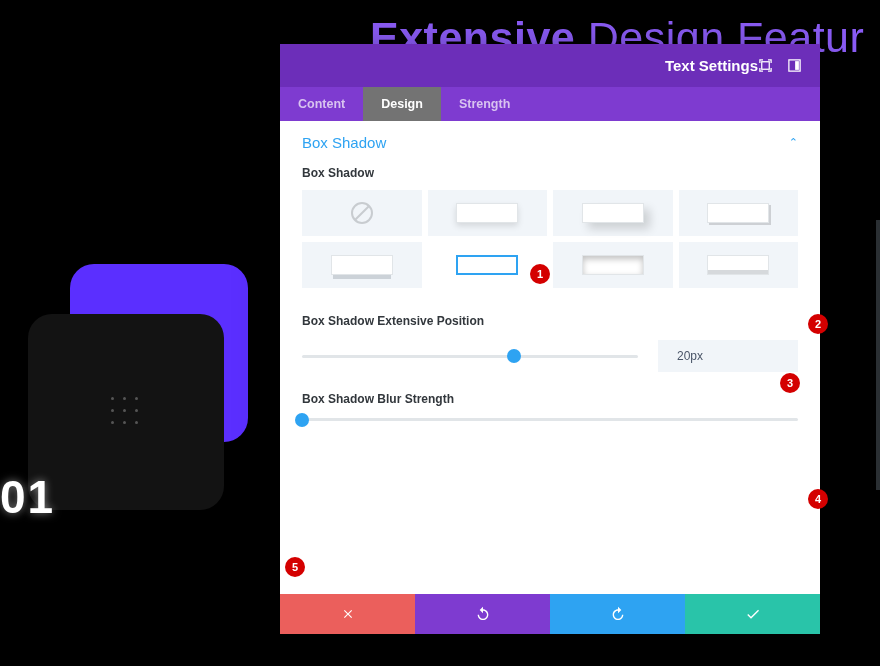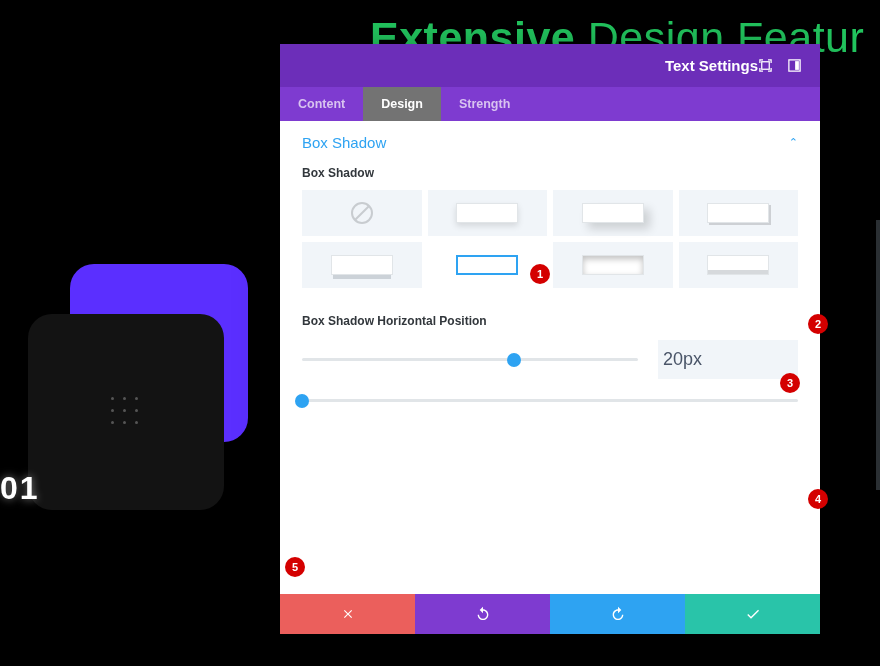--- a/index.html
+++ b/index.html
@@ -1,23 +1,23 @@
 <!DOCTYPE html>
 <html><head>
 <meta charset="utf-8">
 <style>
   *{box-sizing:border-box;margin:0;padding:0;font-family:-apple-system,BlinkMacSystemFont,"Segoe UI",Helvetica,Arial,sans-serif}
   body{width:880px;height:666px;background:#000;position:relative;overflow:hidden}
-  .bg-title{position:absolute;top:13px;left:370px;font-size:43px;font-weight:300;color:#22c55e;white-space:nowrap;letter-spacing:.5px}
+  .bg-title{position:absolute;top:13px;left:370px;font-size:43px;font-weight:300;color:#8b5cf6;white-space:nowrap;letter-spacing:.5px}
   .bg-title b{font-weight:700}
   .preview-card-back{position:absolute;top:264px;left:70px;width:178px;height:178px;background:#5b2fff;border-radius:24px}
   .preview-card-front{position:absolute;top:314px;left:28px;width:196px;height:196px;background:#131313;border-radius:24px;display:flex;align-items:center;justify-content:center}
   .dots{display:grid;grid-template-columns:repeat(3,6px);grid-template-rows:repeat(3,6px);gap:6px}
   .dots span{width:3px;height:3px;background:#555;border-radius:50%}
-  .counter{position:absolute;top:470px;left:0;font-size:32px;font-weight:600;color:#fff;text-shadow:0 0 8px rgba(255,255,255,.5);letter-spacing:2px}
+  .counter{position:absolute;top:470px;left:0;font-size:46px;font-weight:600;color:#fff;text-shadow:0 0 8px rgba(255,255,255,.5);letter-spacing:2px}
   .panel{position:absolute;top:44px;left:280px;width:540px;height:590px;background:#fff;box-shadow:0 10px 40px rgba(0,0,0,.4);display:flex;flex-direction:column}
   .panel-head{background:#6c2eb9;color:#ffffff;padding:13px 18px;display:flex;align-items:center;justify-content:flex-end}
   .panel-head h3{font-size:15px;font-weight:600}
   .head-icons{display:flex;gap:14px}
   .h-icon{width:15px;height:15px;cursor:pointer}
   .tabs{background:#7e3bd0;display:flex;padding:0 16px 0 0}
   .tab{padding:10px 18px;font-size:12.5px;font-weight:600;color:#d8c3f0;cursor:pointer}
   .tab.active{background:#737373;color:#fff}
   .panel-body{flex:1;overflow-y:auto;padding:13px 22px 10px;position:relative}
   .section-title{color:#2ea3f2;font-size:15px;font-weight:500;display:flex;justify-content:space-between;align-items:center;margin-bottom:15px}
@@ -33,21 +33,21 @@
   .p2 .inner{box-shadow:0 3px 6px rgba(0,0,0,.12)}
   .p3 .inner{box-shadow:6px 6px 10px rgba(0,0,0,.15)}
   .p4 .inner{box-shadow:2px 2px 0 rgba(0,0,0,.15)}
   .p5 .inner{box-shadow:0 6px 0 -2px rgba(120,130,140,.3)}
   .p7 .inner{box-shadow:inset 0 3px 6px rgba(0,0,0,.25)}
   .p8 .inner{box-shadow:inset 0 -4px 0 rgba(120,130,140,.3)}
   .slider-row{margin-bottom:20px}
   .slider-body{display:flex;align-items:center;gap:20px;margin-top:12px}
   .track{flex:1;height:3px;background:#e1e5e8;border-radius:3px;position:relative;cursor:pointer}
   .thumb{position:absolute;top:50%;width:14px;height:14px;background:#2ea3f2;border-radius:50%;transform:translate(-50%,-50%)}
-  .val{width:140px;background:#f1f5f9;padding:9px 5px;font-size:18px;color:#4a5568;border:none;outline:none}
+  .val{width:140px;background:#f1f5f9;padding:9px 19px;font-size:12px;color:#4a5568;border:none;outline:none}
   .val.muted{color:#b0b7bf}
   .actions{display:flex;height:40px}
   .act{flex:1;display:flex;align-items:center;justify-content:center;color:#fff;cursor:pointer;font-size:16px}
   .act.cancel{background:#eb5f5c}
   .act.undo{background:#7e3bd0}
   .act.redo{background:#2ea3f2}
   .act.save{background:#29c4a9}
   .marker{position:absolute;width:20px;height:20px;background:#d40000;border-radius:50%;color:#fff;font-size:11px;font-weight:700;display:flex;align-items:center;justify-content:center;z-index:50}
   .scroll-edge{position:absolute;top:220px;right:0;width:4px;height:270px;background:#2a2f33}
   .panel-body::-webkit-scrollbar{width:0}
@@ -121,31 +121,32 @@
         </div>
       <div class="preset p7">
           <div class="inner"></div>
         </div>
       <div class="preset p8">
           <div class="inner"></div>
         </div>
     </div>
 
     <div class="slider-row">
-      <div class="field-label">Box Shadow Horizontal Position</div>
+      <div class="field-label">Box Shadow Extensive Position</div>
       <div class="slider-body">
         <div class="track">
             <div class="thumb" style="left:63%"></div>
           </div>
         <input class="val" value="20px" style="">
       </div>
     </div>
 
 
     <div class="slider-row">
+      <div class="field-label">Box Shadow Blur Strength</div>
       <div class="slider-body">
         <div class="track">
             <div class="thumb" style="left:0%"></div>
           </div>
       </div>
     </div>
 
 
   </div>
 

